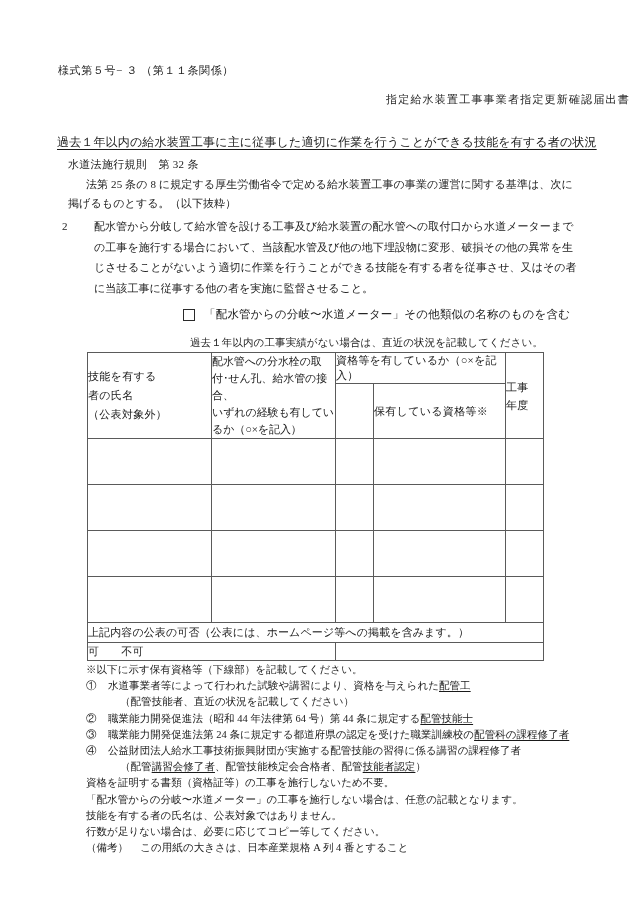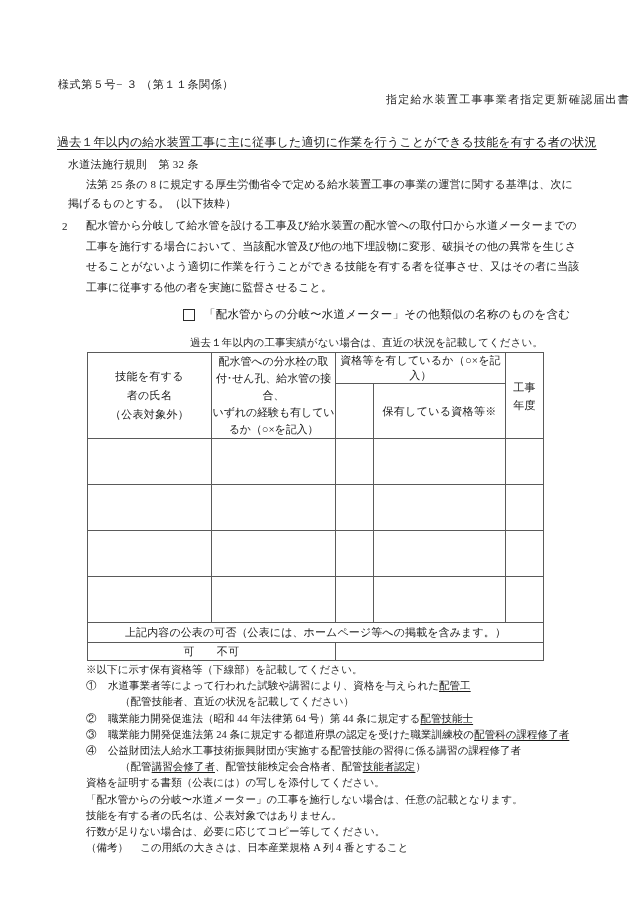--- a/index.html
+++ b/index.html
@@ -20,21 +20,21 @@
     left: 0; top: 0;
     width: 630px;
     height: 903px;
     padding: 0;
   }
 
   
   .form-no {
     position: absolute;
     left: 58px;
-    top: 77px;
+    top: 63px;
     font-size: 11px;
     letter-spacing: 0.6px;
     white-space: nowrap;
   }
   .doc-title {
     position: absolute;
     left: 0; right: 0;
     top: 92px;
     text-align: right;
     font-size: 11px;
@@ -83,23 +83,22 @@
     letter-spacing: 0.05px;
   }
   .para-2 .num {
     position: absolute;
     left: 0;
     top: 0;
     width: 22px;
   }
   .para-2 .txt {
     display: block;
-    margin-left: 24px;
+    margin-left: 32px;
     text-indent: 0;
-    font-family: Liberation Mono, monospace;
   }
 
   
   .checkbox-line {
     position: absolute;
     left: 183px;
     top: 307px;
     font-size: 11.5px;
     letter-spacing: 0.2px;
     white-space: nowrap;
@@ -136,21 +135,21 @@
   table.form-table {
     border-collapse: collapse;
     width: 456px;
     table-layout: fixed;
   }
   table.form-table td {
     border: 1px solid #5a5a5a;
     padding: 0;
     vertical-align: middle;
     font-size: 11px;
-    text-align: center;
+    text-align: left;
   }
   .c1 { width: 124px; }
   .c2 { width: 124px; }
   .c3 { width: 38px; }
   .c4 { width: 132px; }
   .c5 { width: 38px; }
 
   td.hdr-name {
     line-height: 19px;
     font-size: 12px;
@@ -346,21 +345,21 @@
 
     <span class="item">
       <span class="mk">③</span><span>職業能力開発促進法第 24 条に規定する都道府県の認定を受けた職業訓練校の</span><u>配管科の課程修了者</u>
     </span>
 
     <span class="item">
       <span class="mk">④</span><span>公益財団法人給水工事技術振興財団が実施する配管技能の習得に係る講習の課程修了者</span>
     </span>
     <span class="sub">（配管<u>講習会修了者</u>、配管技能検定会合格者、配管<u>技能者認定</u>）</span>
 
-    <span class="lvl0">資格を証明する書類（公表には）の写しを添付してください。</span>
+    <span class="lvl0">資格を証明する書類（資格証等）の工事を施行しないため不要。</span>
     <span class="lvl0">「配水管からの分岐〜水道メーター」の工事を施行しない場合は、任意の記載となります。</span>
     <span class="lvl0">技能を有する者の氏名は、公表対象ではありません。</span>
     <span class="lvl0">行数が足りない場合は、必要に応じてコピー等してください。</span>
 
     <span class="lvl0 bikou">
       <span>（備考）</span><span class="mk2"></span><span>この用紙の大きさは、日本産業規格 A 列 4 番とすること</span>
     </span>
   </div>
 
 </div>

